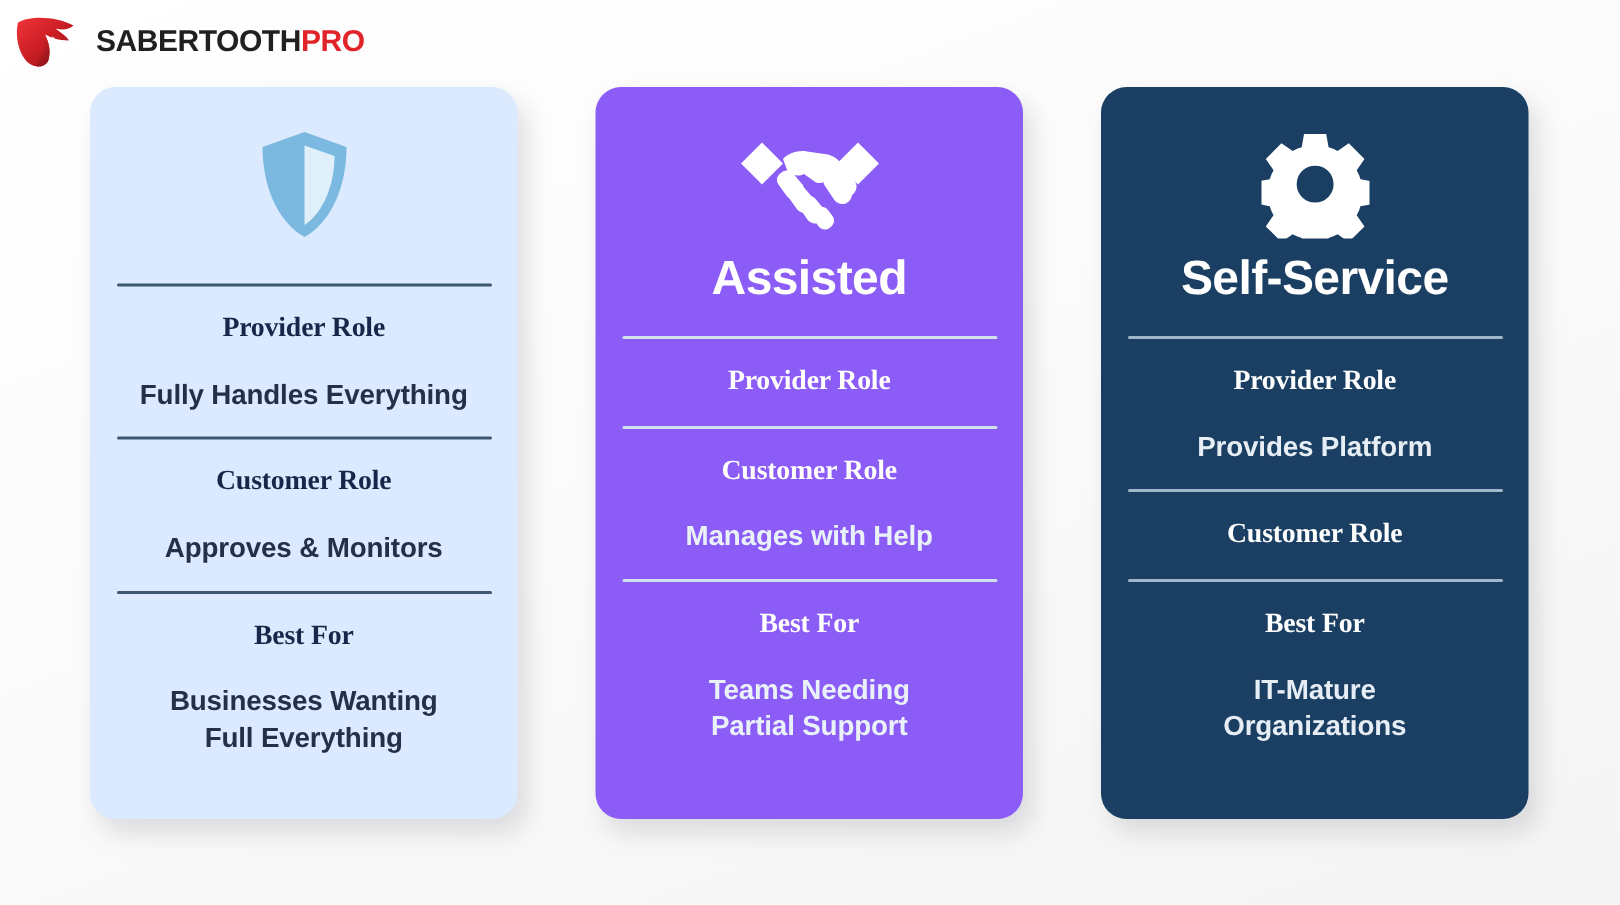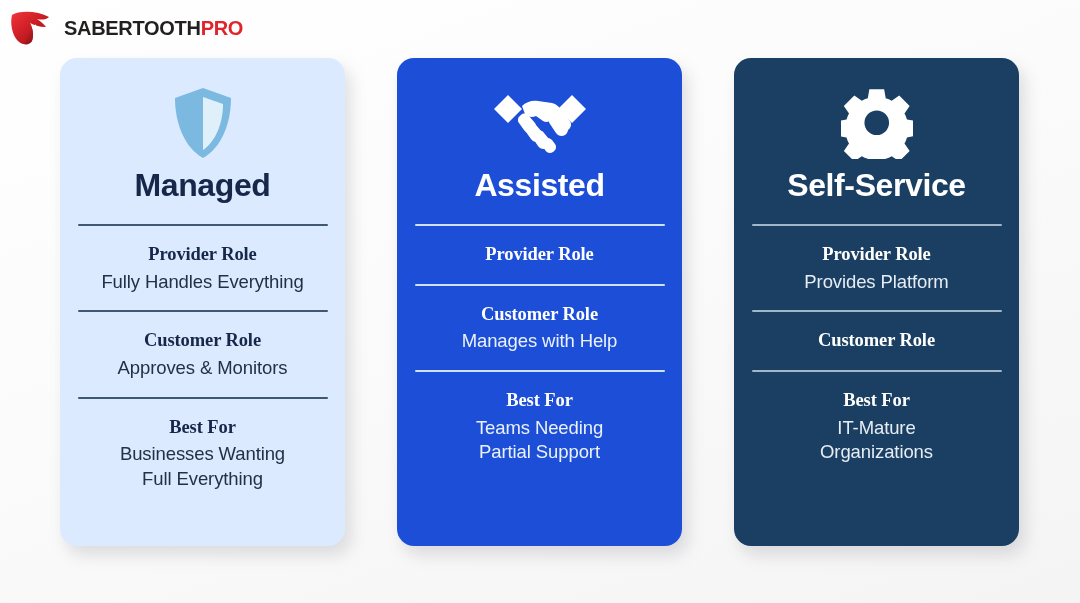--- a/index.html
+++ b/index.html
@@ -60,21 +60,21 @@
     border-radius: 17px;
     padding: 26px 20px 18px;
     display: flex;
     flex-direction: column;
     align-items: center;
     box-shadow: 6px 9px 16px rgba(120,120,130,0.22);
     position: relative;
   }
 
   .card.managed     { background: #dbeafe; }
-  .card.assisted    { background: #1d4ed8; }
+  .card.assisted    { background: #8b5cf6; }
   .card.selfservice { background: #1b3f63; }
 
   .card-icon {
     height: 78px;
     display: flex;
     align-items: center;
     justify-content: center;
     margin-bottom: 6px;
   }
 
@@ -109,24 +109,24 @@
   .row-label {
     font-size: 18.5px;
     font-weight: bold;
     line-height: 1.38;
     letter-spacing: -0.1px;
     font-family: Liberation Serif, serif;
   }
 
   .row-value {
     font-size: 18.5px;
-    font-weight: normal;
+    font-weight: bold;
     line-height: 1.34;
     letter-spacing: -0.1px;
-    margin-top: 2px;
+    margin-top: 18px;
     white-space: pre-line;
   }
 
   .card.managed .row-label { color: #17274a; }
   .card.managed .row-value { color: #233047; }
 
   .card.assisted .row-label { color: #ffffff; }
   .card.assisted .row-value { color: #eaf2f9; }
 
   .card.selfservice .row-label { color: #ffffff; }
@@ -165,21 +165,20 @@
 
 <div class="cards">
 
   <div class="card managed">
     <div class="card-icon">
       <svg width="64" height="74" viewBox="0 0 64 74">
         <path d="M32 2 L60 12 C60 38, 50 62, 32 72 C14 62, 4 38, 4 12 Z" fill="#7cb9e0"></path>
         <path d="M32 11 L52 18 C52 38, 44 56, 32 64 Z" fill="#dff0fb"></path>
       </svg>
     </div>
-    <div class="card-title">Managed</div>
     <div class="divider"></div>
 
     <div class="row">
       <div class="row-label">Provider Role</div>
       <div class="row-value">Fully Handles Everything</div>
     </div>
     <div class="divider"></div>
 
     <div class="row">
       <div class="row-label">Customer Role</div>

